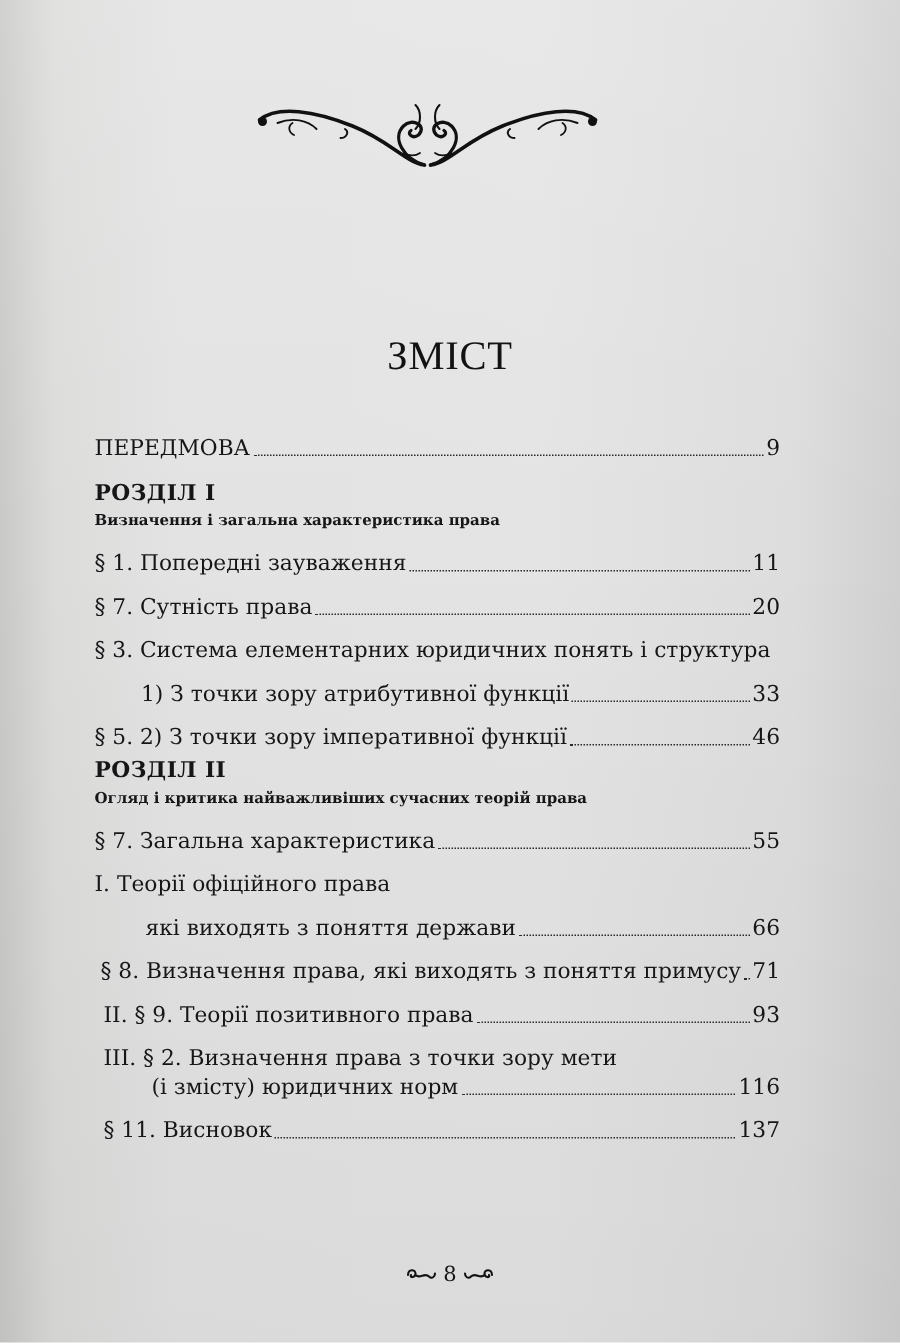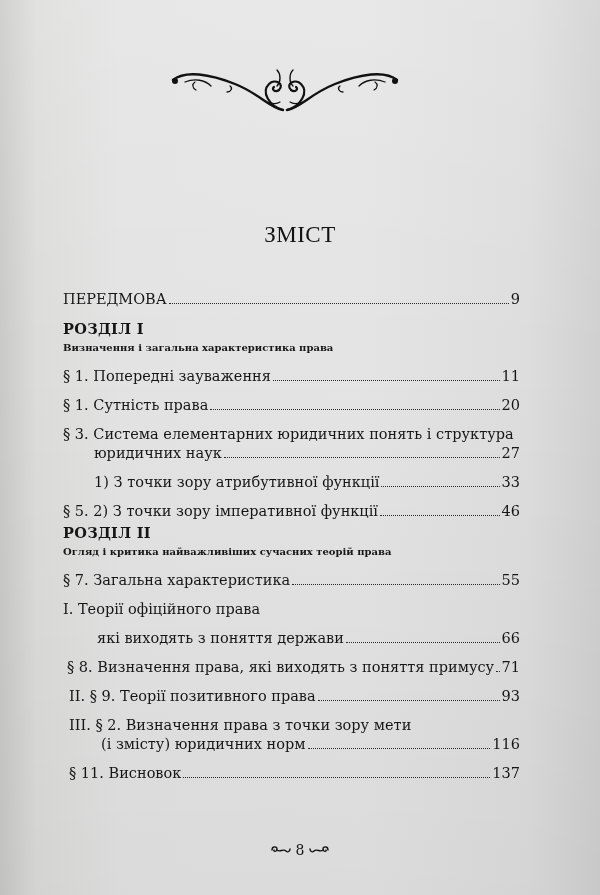--- a/index.html
+++ b/index.html
@@ -11,21 +11,21 @@
     }
     .page-shade {
       position: absolute; inset: 0;
       background: linear-gradient(180deg, rgba(255,255,255,0.15) 0%, rgba(255,255,255,0) 40%, rgba(0,0,0,0.04) 100%);
       pointer-events: none;
     }
     .flourish { position: absolute; left: 165px; top: 62px; width: 240px; height: 56px; }
     .title {
       position: absolute; top: 222px; left: 0; width: 600px; text-align: center;
       font-family: "Liberation Serif", "DejaVu Serif", serif;
-      font-size: 23px; letter-spacing: 0.5px; color: #121212;
+      font-size: 27px; letter-spacing: 0.5px; color: #121212;
     }
     .toc { position: absolute; left: 63px; top: 290px; width: 457px; font-size: 14.5px; line-height: 19px; }
     .row { display: flex; align-items: baseline; white-space: nowrap; justify-content: flex-end; }
     .row .lbl { flex: 0 0 auto; }
     .row .dots {
       flex: 1 1 auto; overflow: hidden; margin: 0 2px;
       border-bottom: 1.6px dotted #2a2a2a; height: 0; align-self: flex-end; margin-bottom: 5px;
     }
     .row .pg { flex: 0 0 auto; }
     .entry { margin-bottom: 10px; }
@@ -80,32 +80,27 @@
     <div class="name">Визначення і загальна характеристика права</div>
   </div>
 
   <div class="row entry">
     <span class="lbl">§ 1.  Попередні зауваження</span>
     <span class="dots"></span>
     <span class="pg">11</span>
   </div>
 
   <div class="row entry">
-    <span class="lbl">§ 1.  Сутність права</span>
+    <span class="lbl">§ 7.  Сутність права</span>
     <span class="dots"></span>
     <span class="pg">20</span>
   </div>
 
   <div class="entry">
     <div>§ 3.  Система елементарних юридичних понять і структура</div>
-    <div class="row" style="padding-left:31px">
-      <span class="lbl">юридичних наук</span>
-      <span class="dots"></span>
-      <span class="pg">27</span>
-    </div>
   </div>
 
   <div class="entry">
     <div class="row" style="padding-left:31px">
       <span class="lbl">1) З точки зору атрибутивної функції</span>
       <span class="dots"></span>
       <span class="pg">33</span>
     </div>
   </div>
 

